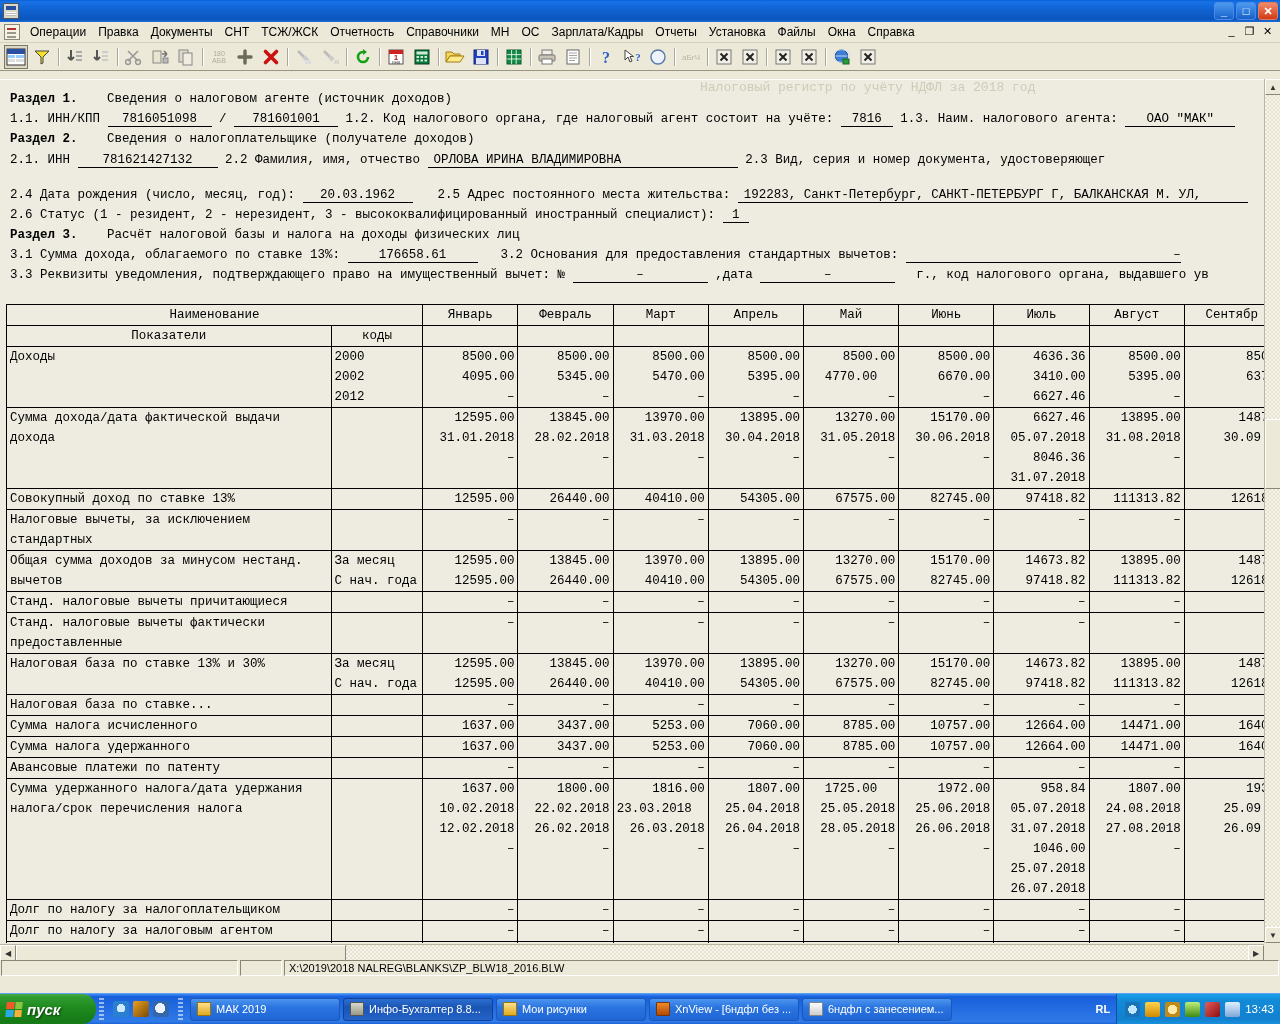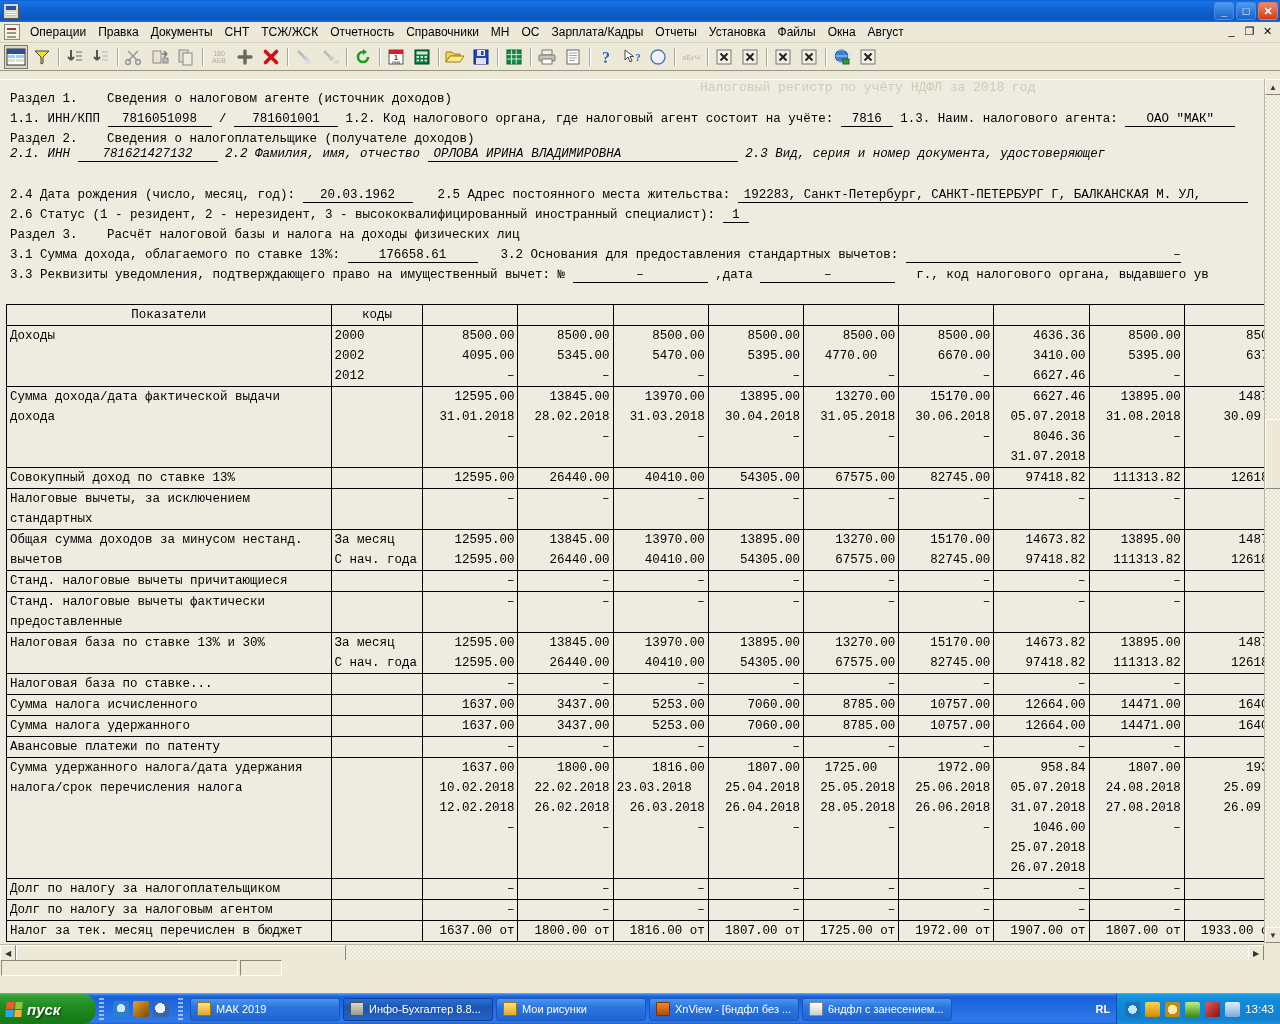--- a/index.html
+++ b/index.html
@@ -109,21 +109,21 @@
     color: #000;
   }
   .ghost-line {
     position: absolute; left: 700px; top: 0px;
     color: #cfcbb8; font-size: 13px; white-space: nowrap;
     font-family: "Liberation Mono", monospace;
   }
 
   
   .fl { position: absolute; white-space: nowrap; line-height: 14px; }
-  .fl b { font-weight: normal; }
+  .fl b { font-weight: bold; }
   .und { border-bottom: 1px solid #000; display: inline-block; text-align: center; }
   .undl { border-bottom: 1px solid #000; display: inline-block; }
 
   
   .tbl {
     position: absolute; left: 6px; top: 224px;
     border-collapse: collapse;
     font-family: "Liberation Mono", monospace;
     font-size: 12.5px;
     table-layout: fixed;
@@ -274,21 +274,21 @@
     <div class="menuitem">ТСЖ/ЖСК</div>
     <div class="menuitem">Отчетность</div>
     <div class="menuitem">Справочники</div>
     <div class="menuitem">МН</div>
     <div class="menuitem">ОС</div>
     <div class="menuitem">Зарплата/Кадры</div>
     <div class="menuitem">Отчеты</div>
     <div class="menuitem">Установка</div>
     <div class="menuitem">Файлы</div>
     <div class="menuitem">Окна</div>
-    <div class="menuitem">Август</div>
+    <div class="menuitem">Справка</div>
     <div class="m-spacer"></div>
     <div class="mdi-btns">
       <div class="mdi-btn">_</div>
       <div class="mdi-btn">❐</div>
       <div class="mdi-btn">✕</div>
     </div>
   </div>
 
   <div class="toolbar">
     <div class="tbtn pressed">
@@ -531,21 +531,21 @@
         <span class="und" style="width:52px">7816</span>
         <span>1.3. Наим. налогового агента:</span>
         <span class="und" style="width:110px">ОАО "МАК"</span>
       </div>
 
       <div class="fl" style="left:10px; top:52px;">
         <b>Раздел 2.</b>
         <span style="display:inline-block;width:22px"></span><span>Сведения о налогоплательщике (получателе доходов)</span>
       </div>
 
-      <div class="fl" style="left:10px; top:67px;font-style:italic;">
+      <div class="fl" style="left:10px; top:73px;">
         <span>2.1. ИНН</span>
         <span class="und" style="width:140px">781621427132</span>
         <span>2.2 Фамилия, имя, отчество</span>
         <span class="undl" style="width:310px;padding-left:6px">ОРЛОВА ИРИНА ВЛАДИМИРОВНА</span>
         <span>2.3 Вид, серия и номер документа, удостоверяющег</span>
       </div>
 
       <div class="fl" style="left:10px; top:108px;">
         <span>2.4 Дата рождения (число, месяц, год):</span>
         <span class="und" style="width:110px">20.03.1962</span>
@@ -576,20 +576,32 @@
         <span>3.3 Реквизиты уведомления, подтверждающего право на имущественный вычет: №</span>
         <span class="und" style="width:135px">–</span>
         <span>,дата</span>
         <span class="und" style="width:135px">–</span>
         <span style="display:inline-block;width:6px"></span>
         <span>г., код налогового органа, выдавшего ув</span>
       </div>
 
       <table class="tbl">
         <thead>
+          <tr>
+            <th class="c-name" colspan="2">Наименование</th>
+            <th class="c-mon ctr">Январь</th>
+            <th class="c-mon ctr">Февраль</th>
+            <th class="c-mon ctr">Март</th>
+            <th class="c-mon ctr">Апрель</th>
+            <th class="c-mon ctr">Май</th>
+            <th class="c-mon ctr">Июнь</th>
+            <th class="c-mon ctr">Июль</th>
+            <th class="c-mon ctr">Август</th>
+            <th class="c-mon ctr">Сентябр</th>
+          </tr>
           <tr>
             <th class="c-name ctr">Показатели</th>
             <th class="c-code ctr">коды</th>
             <th class="c-mon"></th>
               <th class="c-mon"></th>
               <th class="c-mon"></th>
             <th class="c-mon"></th>
               <th class="c-mon"></th>
               <th class="c-mon"></th>
             <th class="c-mon"></th>
@@ -1326,20 +1338,21 @@
 
   <div class="hscroll">
     <div class="hs-btn" style="left:0">◀</div>
     <div class="hs-thumb"></div>
     <div class="hs-btn" style="right:0">▶</div>
   </div>
 
   <div class="statusbar">
     <div class="sb-panel" style="width:237px"></div>
     <div class="sb-panel" style="width:42px"></div>
+    <div class="sb-panel" style="flex:1">X:\2019\2018 NALREG\BLANKS\ZP_BLW18_2016.BLW</div>
   </div>
 
 
   <div class="taskbar">
     <div class="startbtn">
       <span class="winflag">
           <i></i>
           <i></i>
           <i></i>
           <i></i>

